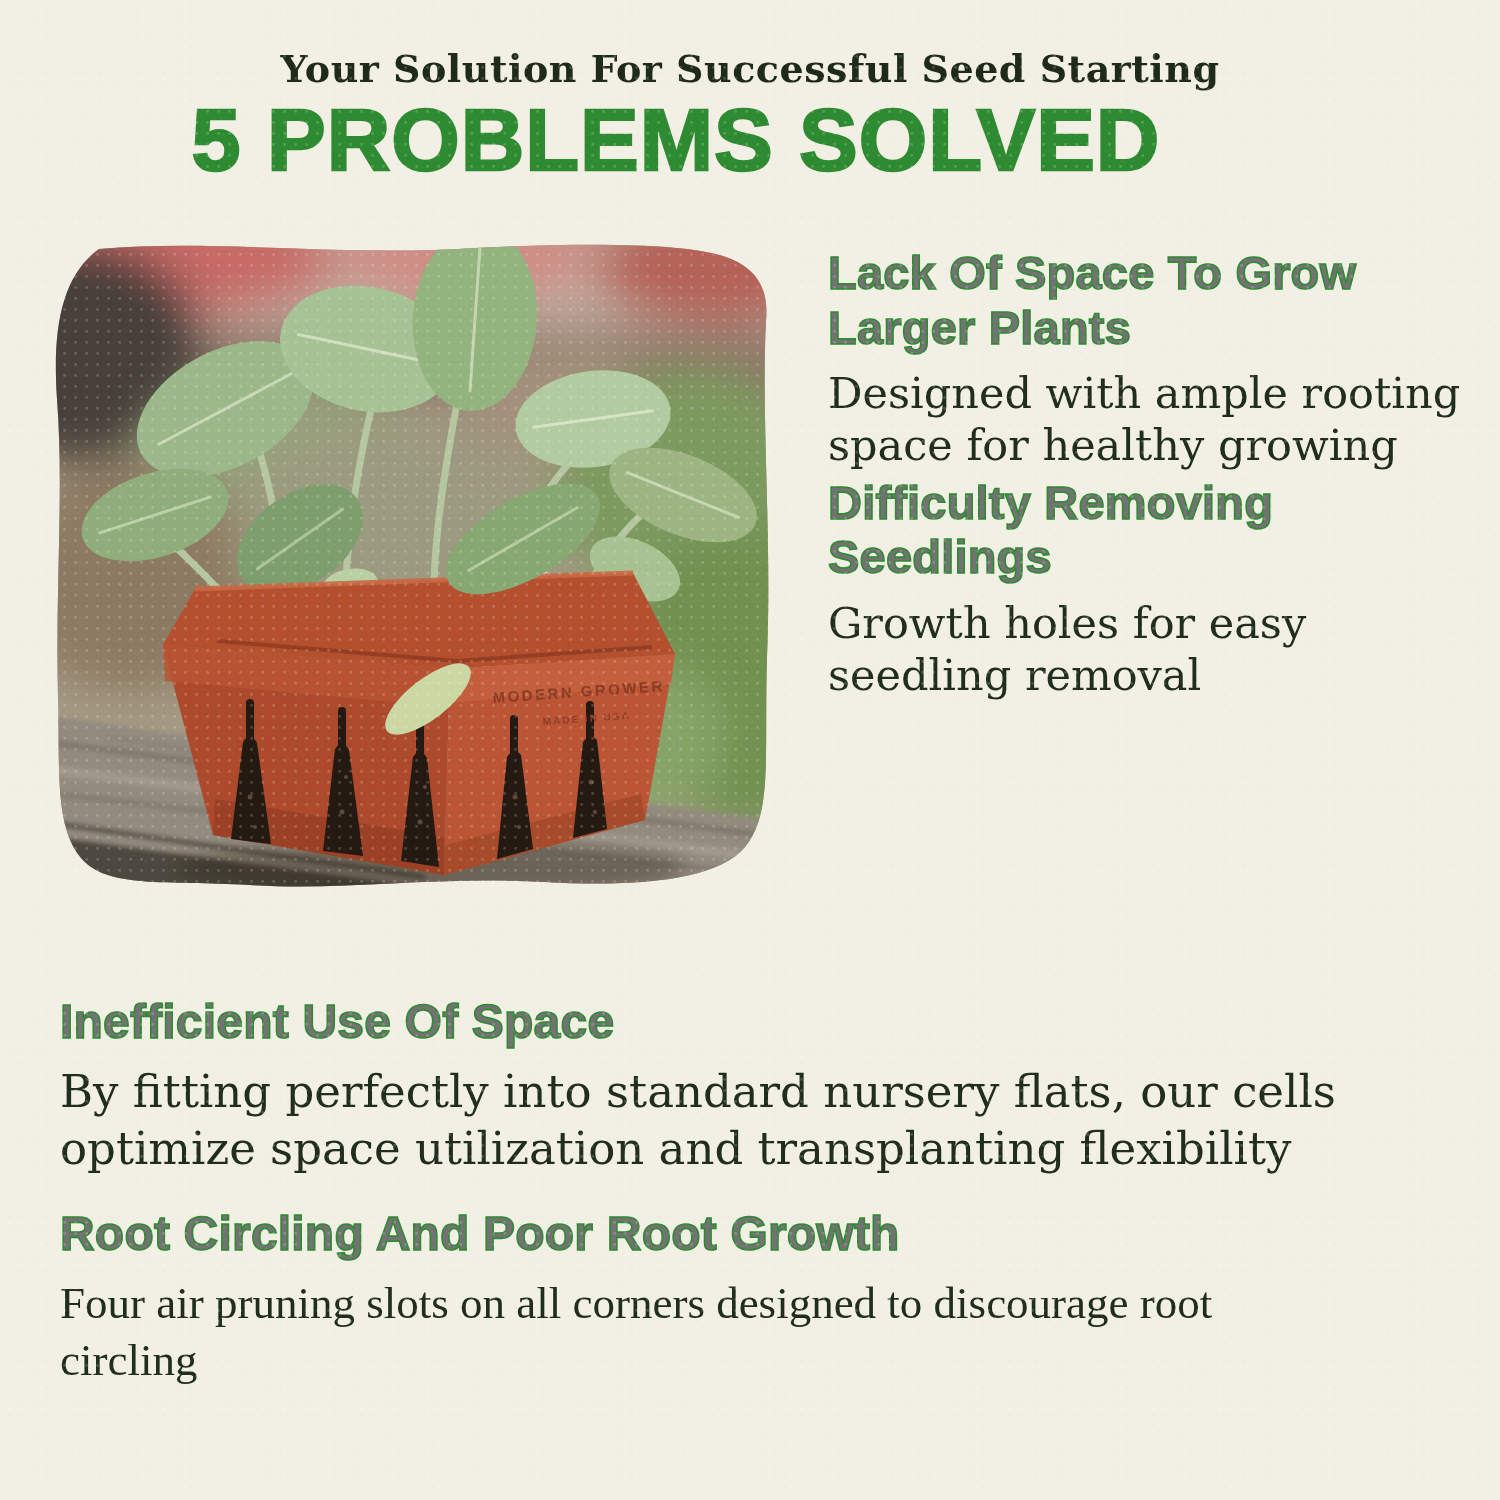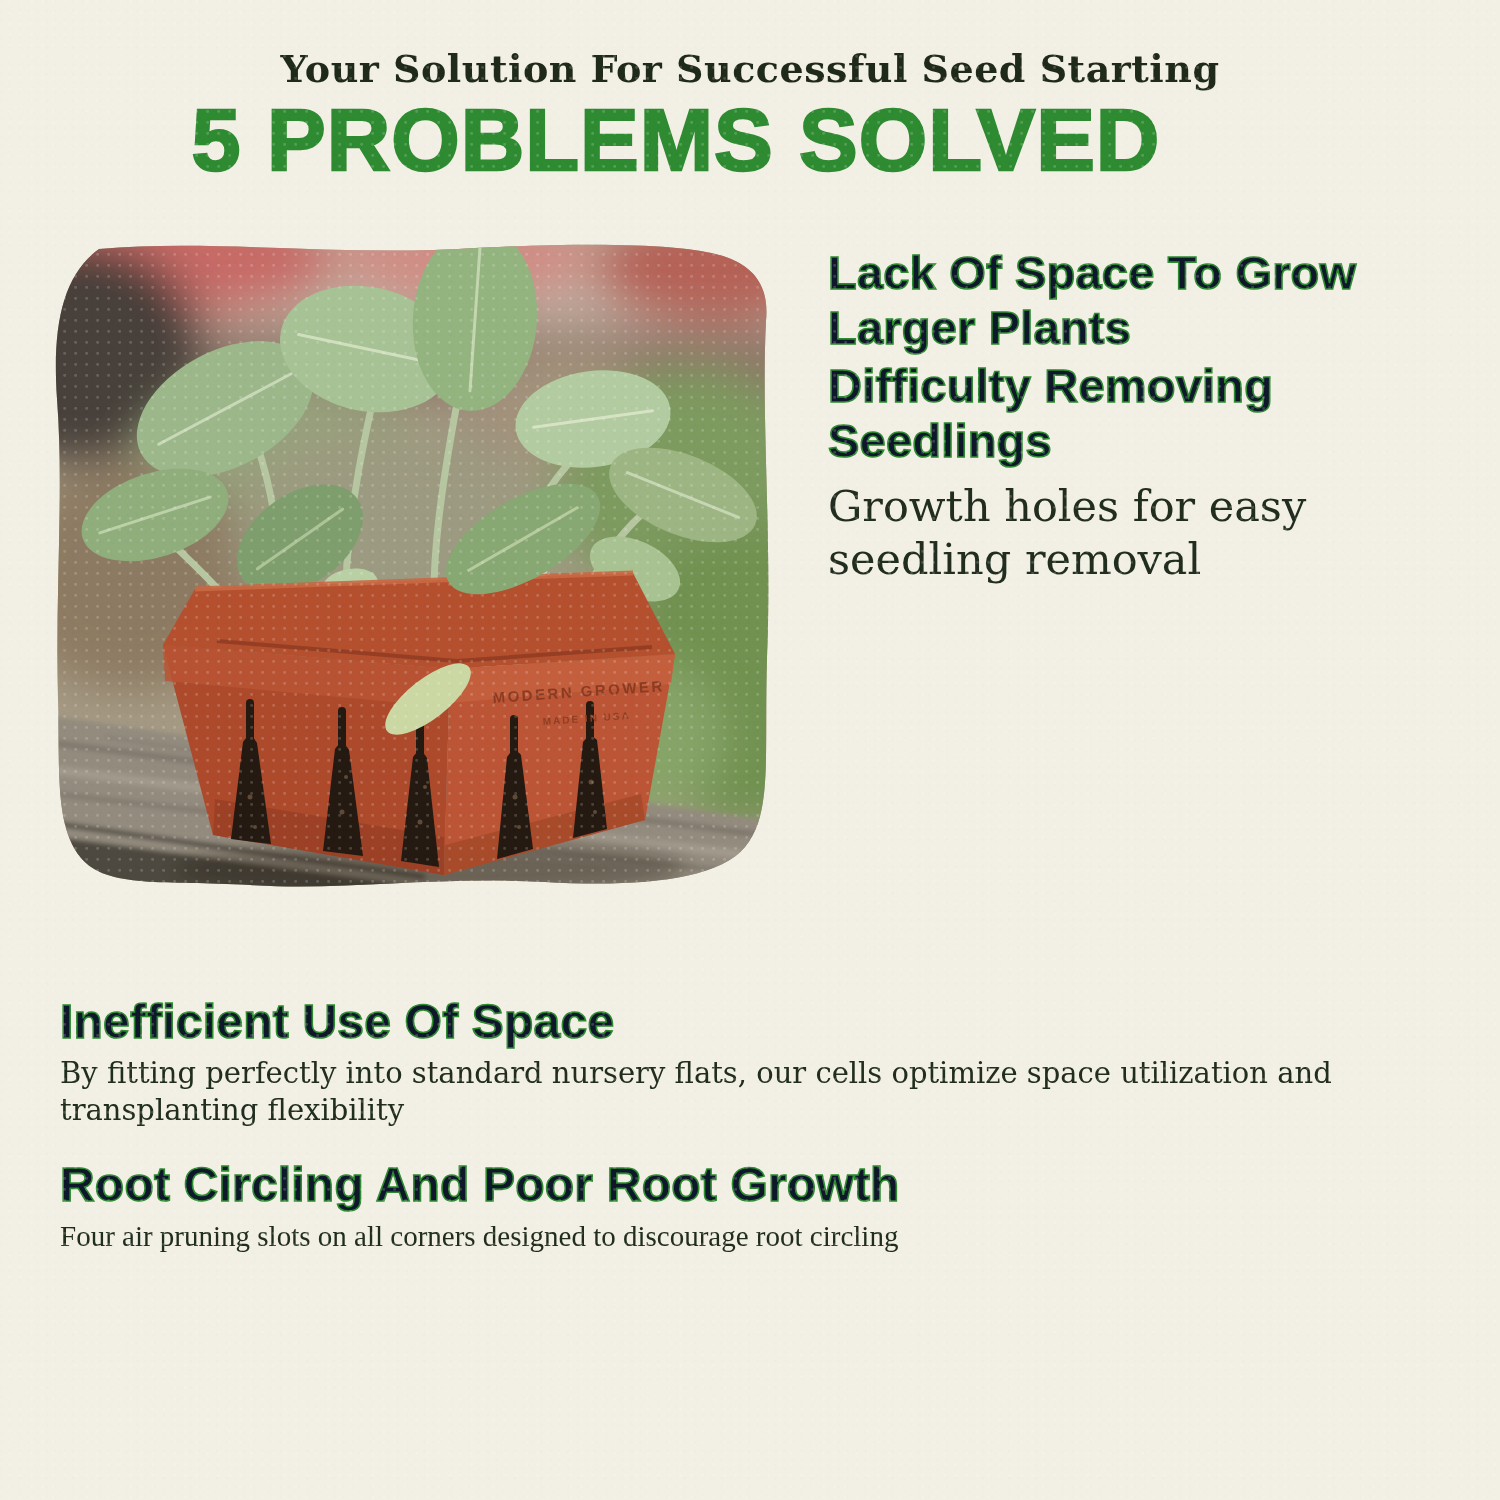--- a/index.html
+++ b/index.html
@@ -24,38 +24,38 @@
   }
   .big-title{
     position:absolute;top:94px;left:0;width:1352px;text-align:center;white-space:nowrap;
     font-family:"Liberation Sans", sans-serif;font-weight:700;font-size:88px;line-height:1.05;
     color:#2e8b31;-webkit-text-stroke:2.5px #2e8b31;letter-spacing:1px;
   }
   .photo{position:absolute;left:45px;top:237px;width:733px;height:661px;}
   .photo svg{display:block;width:100%;height:100%;}
 
   .green-h{
-    font-family:"Liberation Sans", sans-serif;font-weight:700;color:#0f172a;
+    font-family:"Liberation Sans", sans-serif;font-weight:700;color:#737373;
     -webkit-text-stroke:1.6px #2e8b31;letter-spacing:.2px;margin:0;
   }
   .body-t{
     font-family:"DejaVu Serif", serif;color:#212e1f;margin:0;
   }
 
   .right-col{position:absolute;left:828px;top:246px;width:662px;}
   .right-col .green-h{font-size:47px;line-height:1.16;}
   .right-col .body-t{font-size:43px;line-height:1.22;margin-top:12px;}
   .right-col .item + .item{margin-top:4px;}
   .right-col .item:nth-child(1) .body-t{max-width:640px;}
   .right-col .item:nth-child(2) .body-t{max-width:560px;}
   .right-col .item:nth-child(3) .body-t{max-width:600px;}
 
   .bottom-sec{position:absolute;left:60px;top:995px;width:1400px;}
   .bottom-sec .green-h{font-size:48px;line-height:1.12;}
-  .bottom-sec .body-t{font-size:29px;line-height:1.27;margin-top:6px;}
+  .bottom-sec .body-t{font-size:45px;line-height:1.27;margin-top:14px;}
   .bottom-sec .item + .item{margin-top:30px;}
   .bottom-sec .item:nth-child(1) .body-t{max-width:1396px;}
   .bottom-sec .item:nth-child(2) .body-t{max-width:1270px;font-family:Liberation Serif, serif;}
 </style>
 </head>
 <body>
 
 <div class="tagline">Your Solution For Successful Seed Starting</div>
 <div class="big-title">5 PROBLEMS SOLVED</div>
 
@@ -238,20 +238,21 @@
       <g transform="translate(383,462) rotate(-38)">
           <ellipse rx="52" ry="20" fill="#cbd8a3"></ellipse>
         </g>
     </g>
   </svg>
 </div>
 
 <div class="right-col">
   <div class="item">
     <h2 class="green-h">Lack Of Space To Grow Larger Plants</h2>
+    <p class="body-t">Designed with ample rooting space for healthy growing</p>
   </div>
   <div class="item">
     <h2 class="green-h">Difficulty Removing Seedlings</h2>
     <p class="body-t">Growth holes for easy seedling removal</p>
   </div>
 </div>
 
 <div class="bottom-sec">
   <div class="item">
     <h2 class="green-h">Inefficient Use Of Space</h2>

